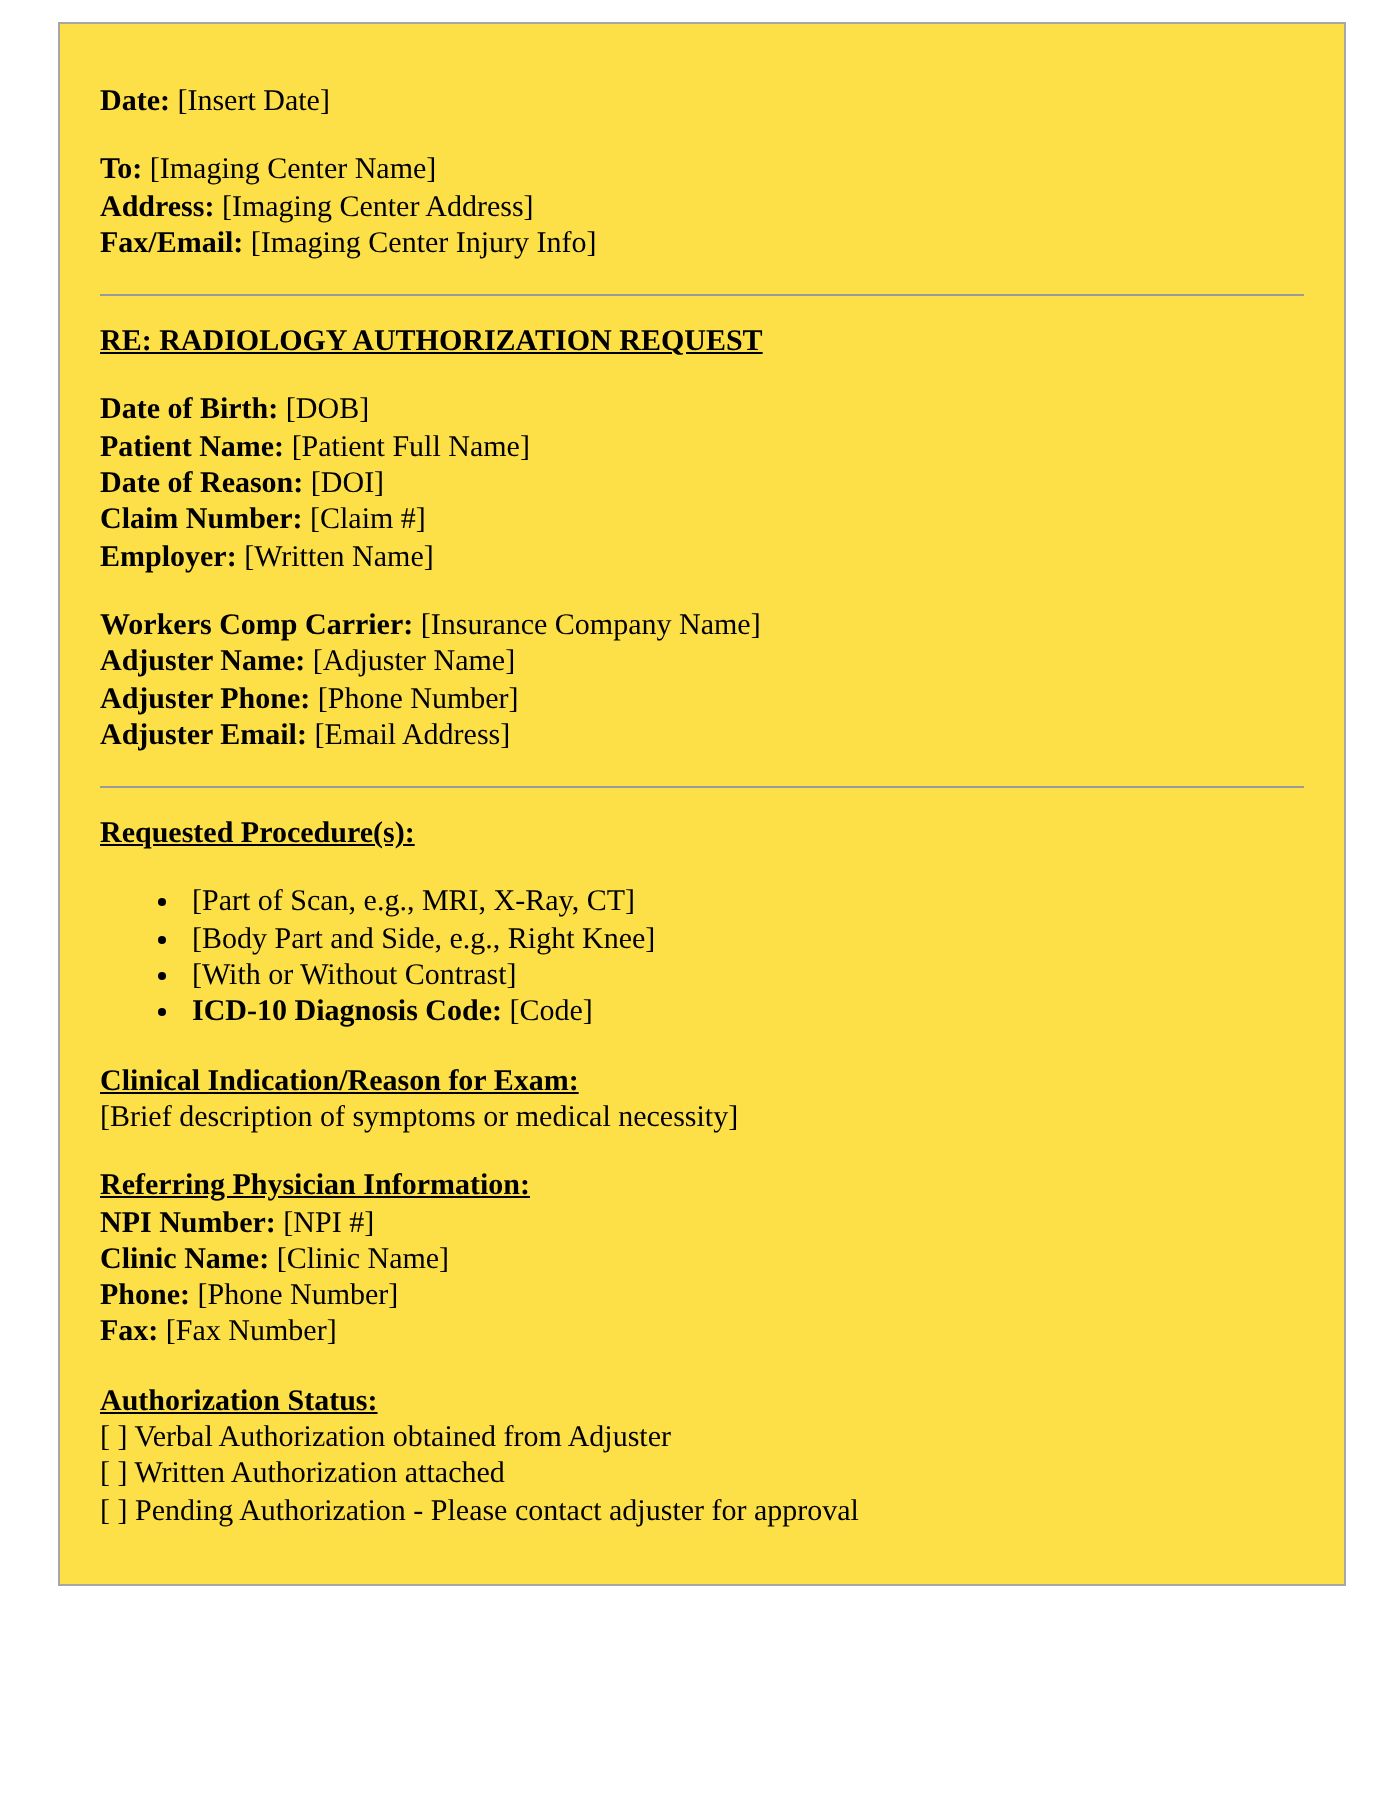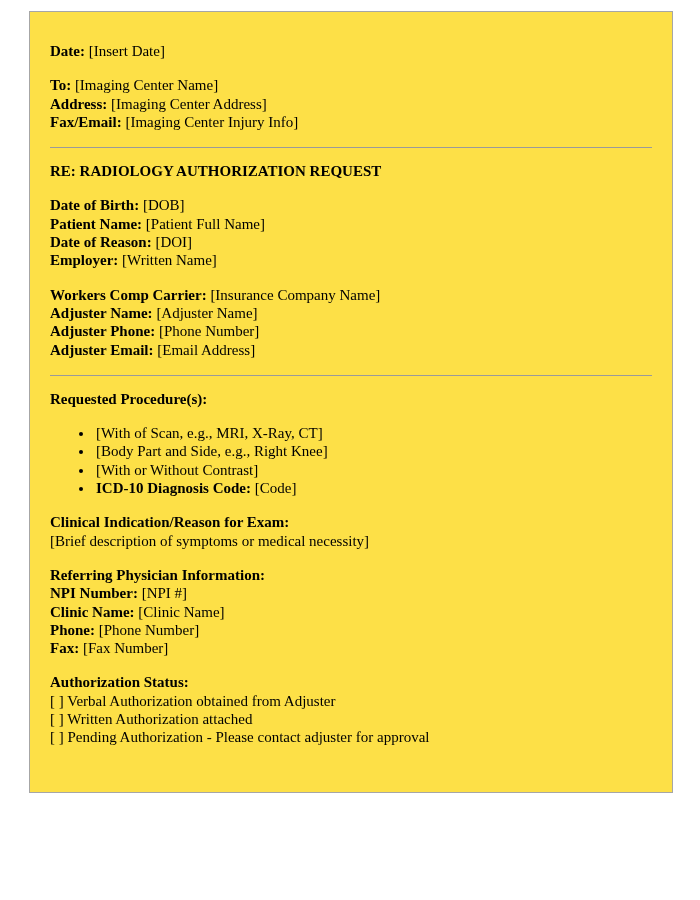--- a/index.html
+++ b/index.html
@@ -22,21 +22,21 @@
     overflow: hidden;
     background: #fde047;
   }
   .line {
     margin: 0;
     line-height: 18.3px;
   }
   .block { margin: 16px 0; }
   .block:first-child { margin-top: 0; }
   strong { font-weight: bold; }
-  .heading { font-weight: bold; }
+  .heading { font-weight: bold; text-decoration: underline; }
   hr.divider {
     border: none;
     border-top: 1px solid #9a9a9a;
     margin: 16px 0 0 0;
     height: 0;
   }
   .after-divider { margin-top: 14px; }
   ul.proc-list {
     margin: 16px 0;
     padding-left: 44px;
@@ -85,20 +85,24 @@
     </p>
     <p class="line">
       <strong>Patient Name:</strong>
       <span>[Patient Full Name]</span>
     </p>
     <p class="line">
       <strong>Date of Reason:</strong>
       <span>[DOI]</span>
     </p>
     <p class="line">
+      <strong>Claim Number:</strong>
+      <span>[Claim #]</span>
+    </p>
+    <p class="line">
       <strong>Employer:</strong>
       <span>[Written Name]</span>
     </p>
   </div>
 
   <div class="block">
     <p class="line">
       <strong>Workers Comp Carrier:</strong>
       <span>[Insurance Company Name]</span>
     </p>
@@ -115,21 +119,21 @@
       <span>[Email Address]</span>
     </p>
   </div>
 
   <hr class="divider">
 
   <p class="line heading after-divider">Requested Procedure(s):</p>
   <ul class="proc-list">
     <li>
       <strong></strong>
-      <span>[With of Scan, e.g., MRI, X-Ray, CT]</span>
+      <span>[Part of Scan, e.g., MRI, X-Ray, CT]</span>
     </li>
     <li>
       <strong></strong>
       <span>[Body Part and Side, e.g., Right Knee]</span>
     </li>
     <li>
       <strong></strong>
       <span>[With or Without Contrast]</span>
     </li>
     <li>

